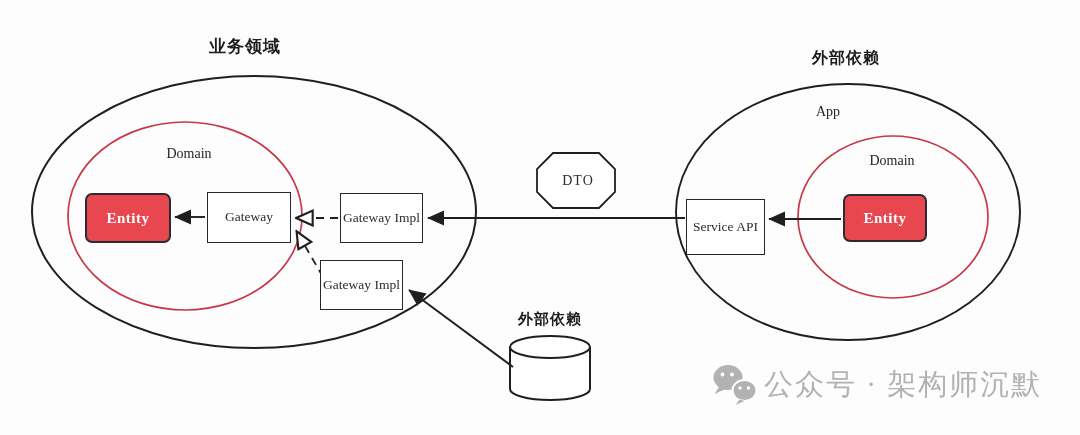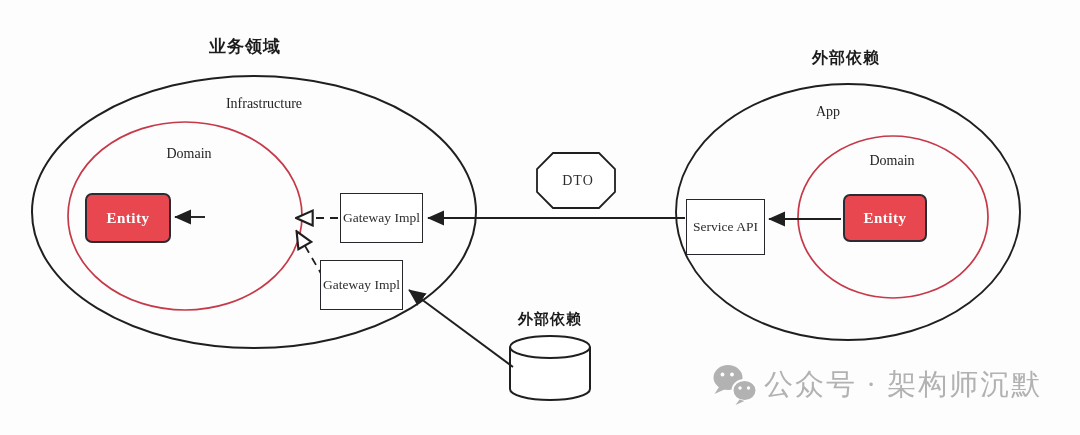--- a/index.html
+++ b/index.html
@@ -117,26 +117,26 @@
     <line x1="685" y1="218" x2="428" y2="218" stroke="#1f1f1f" stroke-width="1.9" marker-end="url(#arrowFilled)"></line>
     <line x1="841" y1="219" x2="769" y2="219" stroke="#1f1f1f" stroke-width="1.9" marker-end="url(#arrowFilled)"></line>
     <line x1="205" y1="217" x2="175" y2="217" stroke="#1f1f1f" stroke-width="1.9" marker-end="url(#arrowFilled)"></line>
     <line x1="338" y1="218" x2="297" y2="218" stroke="#1f1f1f" stroke-width="1.8" stroke-dasharray="8 6" marker-end="url(#arrowOpen)"></line>
     <line x1="323" y1="277" x2="297" y2="232" stroke="#1f1f1f" stroke-width="1.8" stroke-dasharray="8 6" marker-end="url(#arrowOpen)"></line>
   </svg>
 
   <div class="label title" style="left:165px; top:37px; width:160px;">业务领域</div>
   <div class="label title" style="left:766px; top:48px; width:160px; font-size:16px;">外部依赖</div>
 
-  <div class="label" style="left:164px; top:96px; width:200px;">Infrastructure</div>
   <div class="label" style="left:139px; top:146px; width:100px;">Domain</div>
   <div class="label" style="left:778px; top:104px; width:100px;">App</div>
   <div class="label" style="left:842px; top:153px; width:100px;">Domain</div>
 
   <div class="node red" style="left:85px; top:193px; width:86px; height:50px;">Entity</div>
+  <div class="node" style="left:207px; top:192px; width:84px; height:51px;">Gateway</div>
   <div class="node" style="left:340px; top:193px; width:83px; height:50px;">Gateway Impl</div>
   <div class="node" style="left:320px; top:260px; width:83px; height:50px;">Gateway Impl</div>
   <div class="node" style="left:686px; top:199px; width:79px; height:56px;">Service API</div>
   <div class="node red" style="left:843px; top:194px; width:84px; height:48px;">Entity</div>
 
   <div class="dto-label" style="left:536px; top:173px; width:84px;">DTO</div>
 
   <div class="db-label" style="left:480px; top:310px; width:140px;">外部依赖</div>
 
   <div class="watermark">

